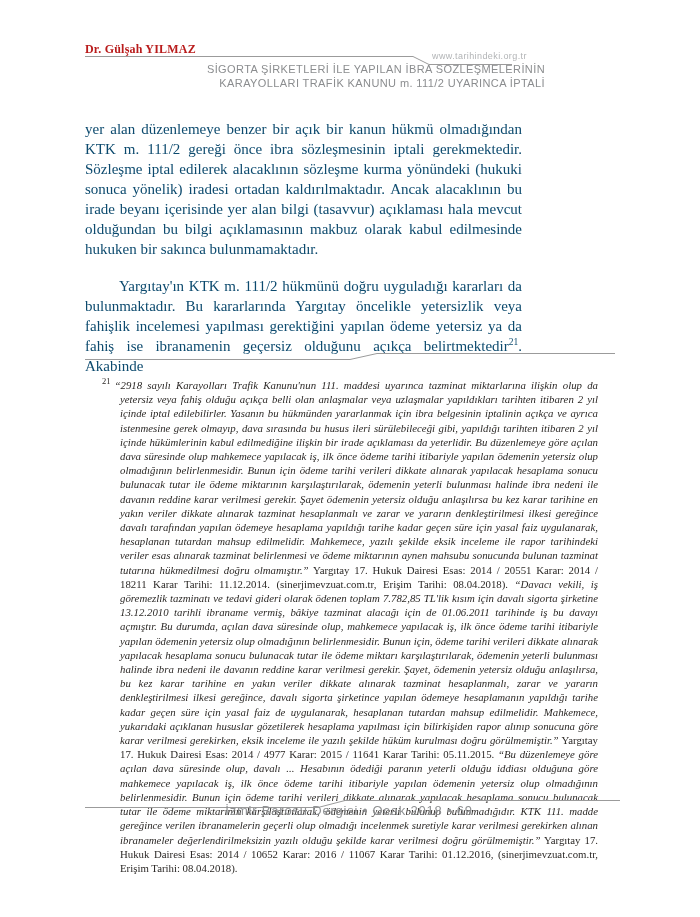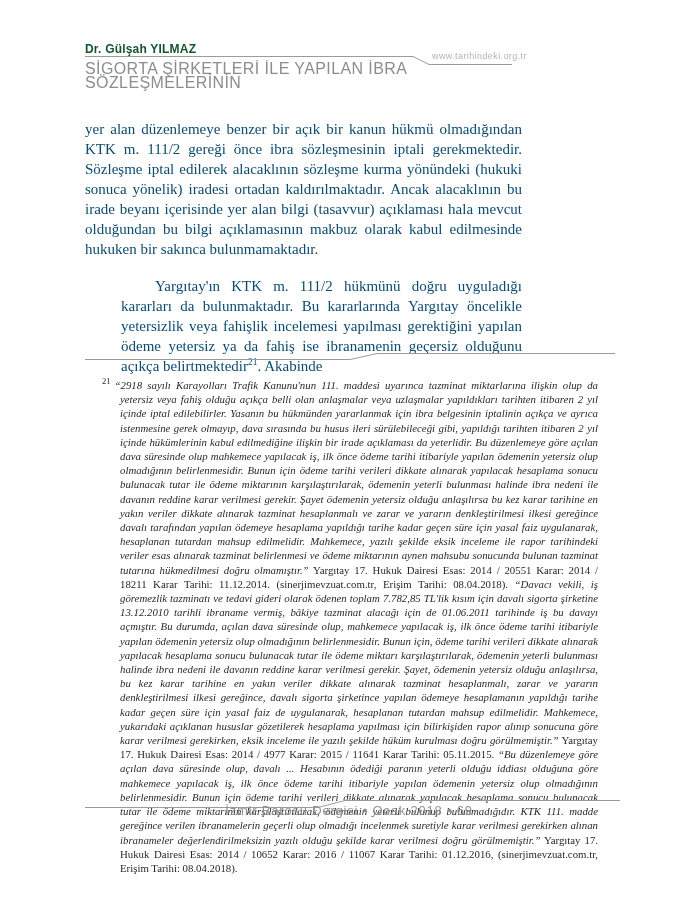--- a/index.html
+++ b/index.html
@@ -7,46 +7,47 @@
     position:relative;
     width:700px;height:917px;
     background:#ffffff;
     margin:0 auto;
     overflow:hidden;
     font-family:"Liberation Serif","DejaVu Serif",serif;
   }
   
   .author{
     position:absolute;left:85px;top:42px;
-    font-family:Liberation Sans, sans-serif;
+    font-family:Liberation Serif, serif;
     font-weight:bold;font-size:12px;letter-spacing:.2px;
-    color:#14532d;
+    color:#b91c1c;
   }
   .header-rule{position:absolute;left:85px;top:55px;}
   .website{
     position:absolute;left:432px;top:51px;
     font-family:"Liberation Sans","DejaVu Sans",sans-serif;
     font-size:9px;letter-spacing:.4px;
     color:#b2b4b6;
   }
   .title{
     position:absolute;left:85px;top:62px;width:460px;
     font-family:"Liberation Sans","DejaVu Sans",sans-serif;
-    font-size:16px;line-height:14px;letter-spacing:.4px;
+    font-size:11px;line-height:14px;letter-spacing:.4px;
     color:#8b8d8f;
+    text-align:right;
   }
   
   .body-text{
     position:absolute;left:85px;top:119px;width:437px;
     font-size:15px;line-height:20px;
     color:#0c4a6e;
     text-align:justify;
   }
   .body-text p{margin:0;}
-  .body-text p.indented{margin-top:17px;text-indent:34px;margin-left:36px;}
+  .body-text p.indented{margin-top:17px;text-indent:34px;}
   .body-text sup{font-size:9.5px;line-height:0;}
   
   .footnote-rule{position:absolute;left:85px;top:353px;}
   .footnote{
     position:absolute;left:85px;top:361px;width:530px;
     font-size:10.8px;line-height:14.2px;
     color:#2b2826;
     text-align:justify;
   }
   .footnote p{margin:17px;padding-left:18px;text-indent:-18px;}
@@ -72,20 +73,21 @@
   <div class="author">Dr. Gülşah YILMAZ</div>
 
   <svg class="header-rule" width="427" height="11" viewBox="0 0 427 11">
     <polyline points="0,1.5 328,1.5 344,9.5 427,9.5"></polyline>
   </svg>
 
   <div class="website">www.tarihindeki.org.tr</div>
 
   <div class="title">
     <div>SİGORTA ŞİRKETLERİ İLE YAPILAN İBRA SÖZLEŞMELERİNİN</div>
+    <div>KARAYOLLARI TRAFİK KANUNU m. 111/2 UYARINCA İPTALİ</div>
   </div>
 
   <div class="body-text">
     <p>yer alan düzenlemeye benzer bir açık bir kanun hükmü olmadığından KTK m. 111/2 gereği önce ibra sözleşmesinin iptali gerekmektedir. Sözleşme iptal edilerek alacaklının sözleşme kurma yönündeki (hukuki sonuca yönelik) iradesi ortadan kaldırılmaktadır. Ancak alacaklının bu irade beyanı içerisinde yer alan bilgi (tasavvur) açıklaması hala mevcut olduğundan bu bilgi açıklamasının makbuz olarak kabul edilmesinde hukuken bir sakınca bulunmamaktadır.</p>
     <p class="indented"><span>Yargıtay'ın KTK m. 111/2 hükmünü doğru uyguladığı kararları da bulunmaktadır. Bu kararlarında Yargıtay öncelikle yetersizlik veya fahişlik incelemesi yapılması gerektiğini yapılan ödeme yetersiz ya da fahiş ise ibranamenin geçersiz olduğunu açıkça belirtmektedir</span><sup>21</sup><span>. Akabinde</span></p>
   </div>
 
   <svg class="footnote-rule" width="530" height="8" viewBox="0 0 530 8">
     <polyline points="0,6.5 265,6.5 292,0.5 530,0.5"></polyline>
   </svg>

